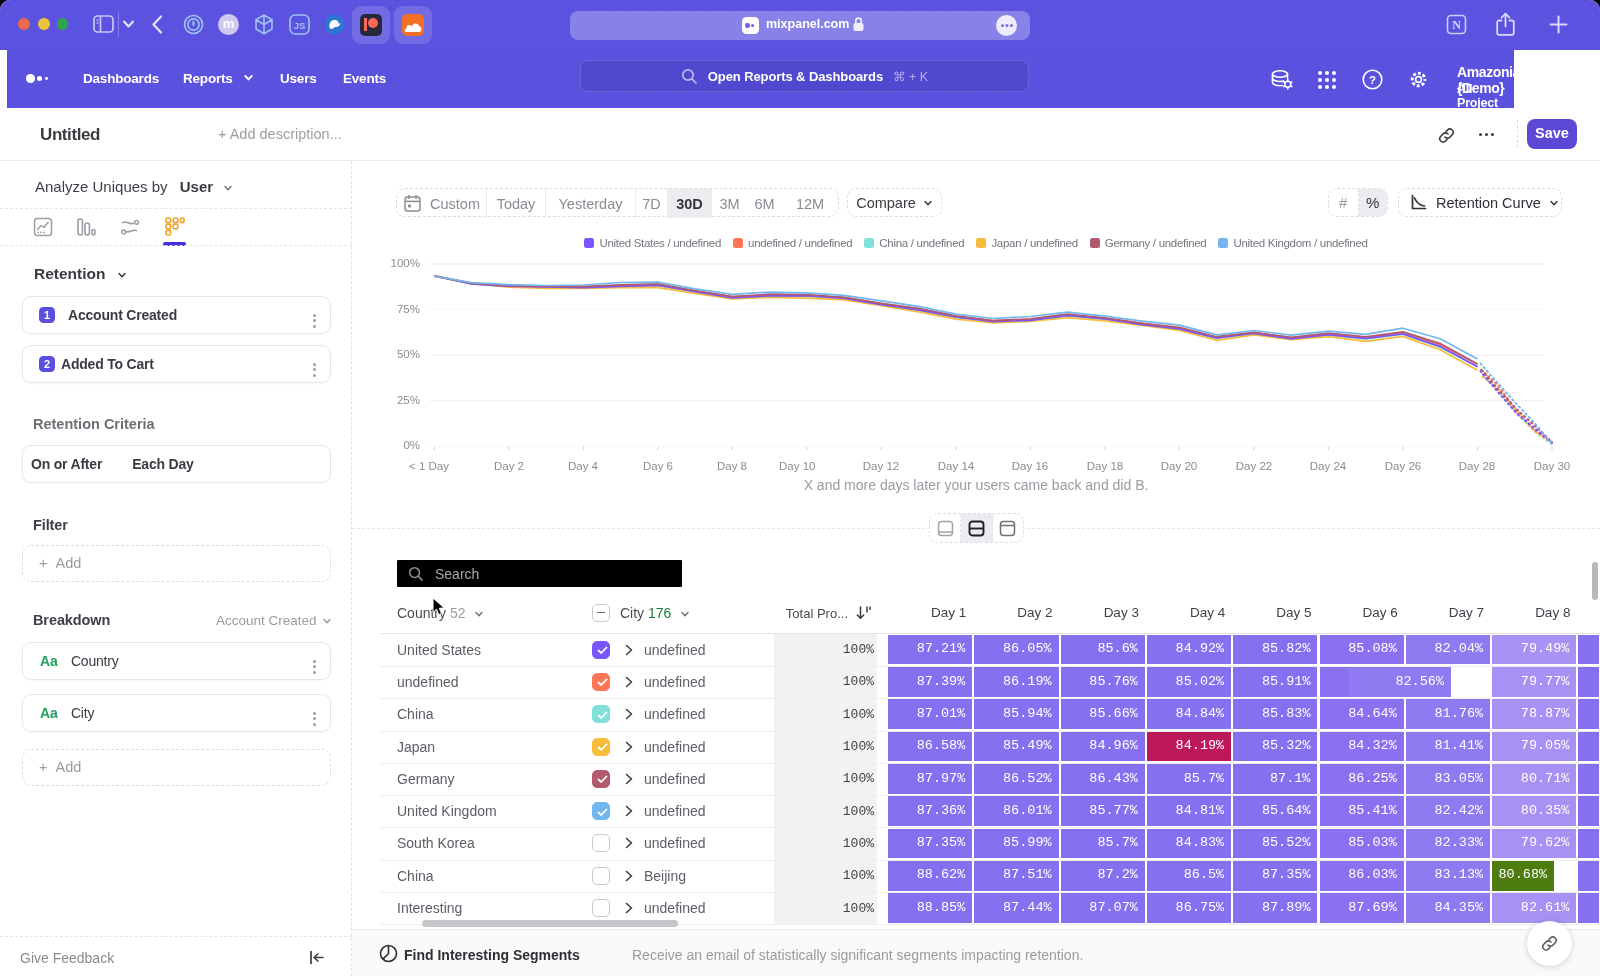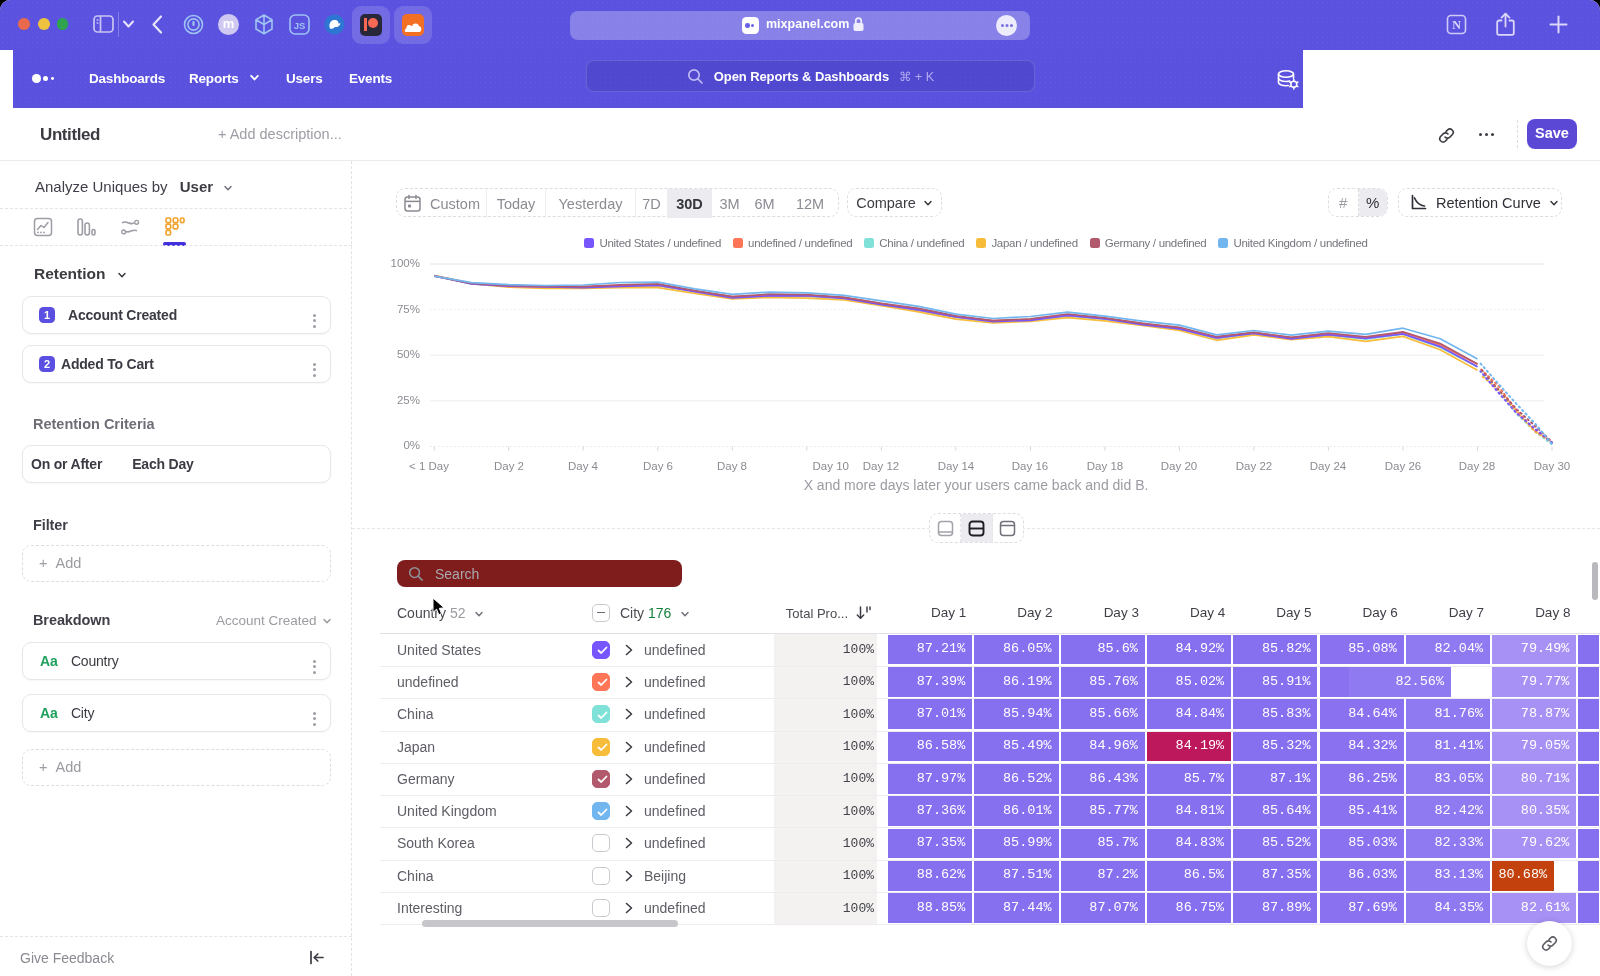--- a/index.html
+++ b/index.html
@@ -1,21 +1,21 @@
 <!DOCTYPE html>
 <html><head><meta charset="utf-8"><style>
 *{margin:0;padding:0;box-sizing:border-box}
 html,body{width:1600px;height:976px;overflow:hidden;background:#000;
 font-family:"Liberation Sans",sans-serif;-webkit-font-smoothing:antialiased}
 .win{position:absolute;inset:0;border-radius:10px 10px 0 0;overflow:hidden;background:#fff}
 .abs{position:absolute}
 .purp{background:#5b53e0;background-image:radial-gradient(rgba(255,255,255,.05) .7px,transparent .9px);background-size:5px 5px}
 .chrome{left:0;top:0;width:1600px;height:50px}
 .tl{width:11.6px;height:11.6px;border-radius:50%;top:18.2px}
-.nav{left:13px;top:50px;width:1290px;height:58px}
+.nav{left:7px;top:50px;width:1507px;height:58px}
 .navlink{color:#fff;font-size:13.5px;font-weight:700;top:21px;letter-spacing:-.2px}
 .phead{left:0;top:108px;width:1600px;height:53px;background:#fff;border-bottom:1px solid #ebebee}
 .sb{left:0;top:161px;width:352px;height:815px;background:#fff;border-right:1px dashed #e2e2e7}
 .mn{left:352px;top:161px;width:1248px;height:815px;background:#fff}
 .ylab{font-size:11.5px;color:#8b8b93;width:40px;text-align:right}
 .xlab{font-size:11.5px;color:#8b8b93}
 .legend{left:0;top:76px;width:1248px;display:flex;justify-content:center;gap:12px;font-size:11.5px;letter-spacing:-.3px;color:#75757e}
 .li{display:flex;align-items:center;gap:5px;white-space:nowrap}
 .lsq{width:10px;height:10px;border-radius:2.5px;display:inline-block}
 .caption{left:0;top:316px;width:1248px;text-align:center;font-size:14px;color:#9b9ba3}
@@ -386,21 +386,21 @@
   <div class="abs ylab" style="right:1180px;top:96px">100%</div>
       <div class="abs ylab" style="right:1180px;top:142px">75%</div>
       <div class="abs ylab" style="right:1180px;top:187px">50%</div>
       <div class="abs ylab" style="right:1180px;top:233px">25%</div>
       <div class="abs ylab" style="right:1180px;top:278px">0%</div>
   <div class="abs xlab" style="left:57px;top:299px">&lt; 1 Day</div>
       <div class="abs xlab" style="left:129px;top:299px;width:56px;text-align:center">Day 2</div>
       <div class="abs xlab" style="left:203px;top:299px;width:56px;text-align:center">Day 4</div>
       <div class="abs xlab" style="left:278px;top:299px;width:56px;text-align:center">Day 6</div>
       <div class="abs xlab" style="left:352px;top:299px;width:56px;text-align:center">Day 8</div>
-      <div class="abs xlab" style="left:441px;top:299px;width:56px;text-align:right">Day 10</div>
+      <div class="abs xlab" style="left:427px;top:299px;width:56px;text-align:left">Day 10</div>
       <div class="abs xlab" style="left:501px;top:299px;width:56px;text-align:center">Day 12</div>
       <div class="abs xlab" style="left:576px;top:299px;width:56px;text-align:center">Day 14</div>
       <div class="abs xlab" style="left:650px;top:299px;width:56px;text-align:center">Day 16</div>
       <div class="abs xlab" style="left:725px;top:299px;width:56px;text-align:center">Day 18</div>
       <div class="abs xlab" style="left:799px;top:299px;width:56px;text-align:center">Day 20</div>
       <div class="abs xlab" style="left:874px;top:299px;width:56px;text-align:center">Day 22</div>
       <div class="abs xlab" style="left:948px;top:299px;width:56px;text-align:center">Day 24</div>
       <div class="abs xlab" style="left:1023px;top:299px;width:56px;text-align:center">Day 26</div>
       <div class="abs xlab" style="left:1097px;top:299px;width:56px;text-align:center">Day 28</div>
       <div class="abs xlab" style="left:1172px;top:299px;width:56px;text-align:center">Day 30</div>
@@ -421,21 +421,21 @@
           </svg>
         </div>
     <div style="flex:1;display:flex;align-items:center;justify-content:center">
       <svg width="17" height="17" viewBox="0 0 17 17">
             <rect x="1.5" y="1.5" width="14" height="14" rx="3" fill="none" stroke="#71717a" stroke-width="1.5"></rect>
       <line x1="1.5" y1="5.5" x2="15.5" y2="5.5" stroke="#71717a" stroke-width="1.5"></line>
           </svg>
         </div>
   </div>
 
-  <div class="abs" style="left:45px;top:399px;width:285px;height:27px;border-radius:8px;background:#7f1d1d;display:flex;align-items:center">
+  <div class="abs" style="left:45px;top:399px;width:285px;height:27px;border-radius:1px;background:#000000;display:flex;align-items:center">
     <svg width="16" height="16" viewBox="0 0 17 17" style="margin-left:11px">
           <circle cx="7" cy="7" r="5.2" fill="none" stroke="#8f8f97" stroke-width="1.6"></circle>
       <line x1="11" y1="11" x2="15" y2="15" stroke="#8f8f97" stroke-width="1.6" stroke-linecap="round"></line>
         </svg>
     <span style="margin-left:11px;font-size:14px;color:#a9a9af">Search</span>
       </div>
 
   <div class="abs" style="left:45px;top:444px;font-size:14px;color:#4a4a52">Country <span style="color:#9b9ba1">52</span>
     <span style="margin-left:5px"><svg width="10" height="10" viewBox="0 0 10 10" style="vertical-align:middle">
             <polyline points="2,3.5 5,6.8 8,3.5" fill="none" stroke="#74747d" stroke-width="1.5" stroke-linecap="round" stroke-linejoin="round"></polyline>
@@ -618,21 +618,21 @@
       </svg>
       <div class="abs rlab" style="left:292px;top:706.7px">Beijing</div>
       <div class="abs mono100" style="top:707.2px">100%</div>
       <div class="abs cell" style="left:536.0px;top:699.9px;width:84.3px;background:#8670ef">88.62%</div>
       <div class="abs cell" style="left:622.3px;top:699.9px;width:84.3px;background:#8670ef">87.51%</div>
       <div class="abs cell" style="left:708.6px;top:699.9px;width:84.3px;background:#8670ef">87.2%</div>
       <div class="abs cell" style="left:794.9px;top:699.9px;width:84.3px;background:#8670ef">86.5%</div>
       <div class="abs cell" style="left:881.2px;top:699.9px;width:84.3px;background:#8670ef">87.35%</div>
       <div class="abs cell" style="left:967.5px;top:699.9px;width:84.3px;background:#8971f0">86.03%</div>
       <div class="abs cell" style="left:1053.8px;top:699.9px;width:84.3px;background:#8f7af1">83.13%</div>
-      <div class="abs cell" style="left:1140.1px;top:699.9px;width:62px;background:#c2410c">80.68%</div>
+      <div class="abs cell" style="left:1140.1px;top:699.9px;width:62px;background:#4d7c0f">80.68%</div>
       <div class="abs cell" style="left:1226.4px;top:699.9px;width:20.6px;background:#8670ef"></div>
       <div class="abs rowsep" style="top:763.4px"></div>
       <div class="abs rlab" style="left:45px;top:739.1px">Interesting</div>
       <div class="abs cb" style="left:240px;top:738.1px;background:#fff;border-color:#c9c9cf"></div>
       <svg class="abs" style="left:272px;top:741.1px" width="10" height="12" viewBox="0 0 10 12">
         <polyline points="2.5,1.5 7.5,6 2.5,10.5" fill="none" stroke="#3c3c44" stroke-width="1.6" stroke-linecap="round" stroke-linejoin="round"></polyline>
       </svg>
       <div class="abs rlab" style="left:292px;top:739.1px">undefined</div>
       <div class="abs mono100" style="top:739.6px">100%</div>
       <div class="abs cell" style="left:536.0px;top:732.3px;width:84.3px;background:#8670ef">88.85%</div>
@@ -642,20 +642,28 @@
       <div class="abs cell" style="left:881.2px;top:732.3px;width:84.3px;background:#8670ef">87.89%</div>
       <div class="abs cell" style="left:967.5px;top:732.3px;width:84.3px;background:#8971f0">87.69%</div>
       <div class="abs cell" style="left:1053.8px;top:732.3px;width:84.3px;background:#8f7af1">84.35%</div>
       <div class="abs cell" style="left:1140.1px;top:732.3px;width:84.3px;background:#a791f4">82.61%</div>
       <div class="abs cell" style="left:1226.4px;top:732.3px;width:20.6px;background:#8670ef"></div>
 
   <div class="abs" style="left:70px;top:759px;width:256px;height:7px;border-radius:4px;background:#c7c7cb"></div>
 
   <div class="abs" style="left:1240px;top:401px;width:6px;height:38px;border-radius:3px;background:#b9b9bd"></div>
 
+  <div class="abs" style="left:0;top:768px;width:1248px;height:47px;background:#fafaf8;border-top:1px solid #ebebee">
+    <svg class="abs" style="left:27px;top:14px" width="19" height="19" viewBox="0 0 19 19">
+      <circle cx="9.5" cy="9.5" r="8" fill="none" stroke="#2e2e36" stroke-width="1.6"></circle>
+      <path d="M9.5 1.5 V9.5 L3.9 15.1" fill="none" stroke="#2e2e36" stroke-width="1.6"></path>
+        </svg>
+    <div class="abs" style="left:52px;top:17px;font-size:14px;font-weight:700;color:#2e2e36">Find Interesting Segments</div>
+    <div class="abs" style="left:280px;top:17px;font-size:14px;color:#9b9ba1">Receive an email of statistically significant segments impacting retention.</div>
+  </div>
   <div class="abs" style="left:1175px;top:760px;width:45px;height:45px;border-radius:50%;background:#fff;
     box-shadow:0 1px 6px rgba(0,0,0,.18);display:flex;align-items:center;justify-content:center">
     <svg width="17" height="17" viewBox="0 0 17 17">
     <path d="M7 10 a3.2 3.2 0 0 0 4.6 .3 l2.6 -2.6 a3.3 3.3 0 0 0 -4.7 -4.7 l-1.4 1.4" fill="none" stroke="#5b5b64" stroke-width="1.6" stroke-linecap="round"></path>
     <path d="M10 7 a3.2 3.2 0 0 0 -4.6 -.3 l-2.6 2.6 a3.3 3.3 0 0 0 4.7 4.7 l1.4 -1.4" fill="none" stroke="#5b5b64" stroke-width="1.6" stroke-linecap="round"></path>
         </svg>
       </div>
 
   <svg class="abs" style="left:80px;top:436px" width="14" height="20" viewBox="0 0 14 20">
     <path d="M1 1 L1 15.5 L4.6 12.2 L6.8 17.7 L9.5 16.6 L7.3 11.3 L12.2 10.9 Z" fill="#000" stroke="#fff" stroke-width="1"></path>

